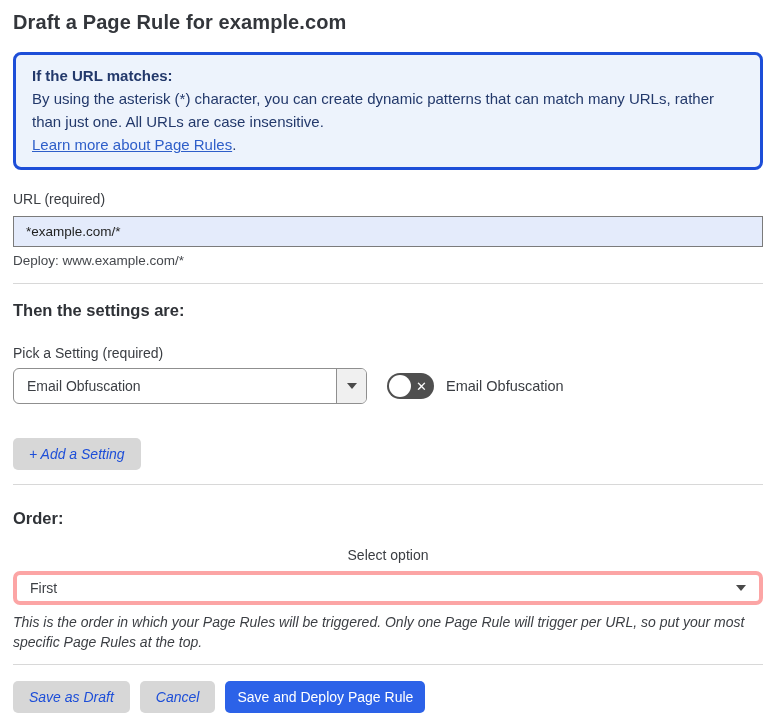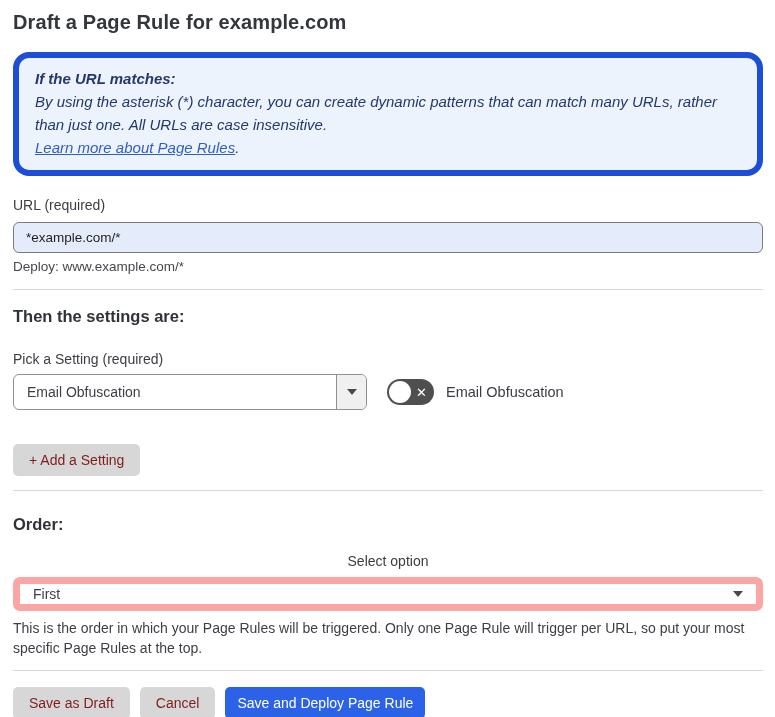--- a/index.html
+++ b/index.html
@@ -16,46 +16,45 @@
     font-size: 20px;
     font-weight: 700;
     color: #33363b;
     line-height: 27px;
     letter-spacing: 0.1px;
   }
 
   .info-box {
     margin-top: 16px;
     background: #edf3fc;
-    border: 6px solid #1d4ed8;
-    border-radius: 16px;
+    border: 3px solid #1d4ed8;
+    border-radius: 8px;
     padding: 9px 16px 11px 16px;
     color: #23396b;
     font-size: 15px;
     line-height: 23px;
-    font-style: italic;
   }
   .info-heading { font-weight: 700; }
   .info-link { color: #2e5ec9; text-decoration: underline; cursor: pointer; }
   .info-period { color: #23396b; }
 
   .field-label {
     font-size: 14px;
     color: #3a3d42;
     line-height: 17px;
   }
   .label-url { margin-top: 21px; }
 
   .url-input {
     margin-top: 8px;
     width: 100%;
     height: 31px;
     background: #e4ebfb;
     border: 1px solid #7b7b7b;
-    border-radius: 6px;
+    border-radius: 0;
     padding: 0 12px;
     font-family: "Liberation Sans", sans-serif;
     font-size: 13.5px;
     color: #1f1f1f;
     outline: none;
   }
 
   .field-hint {
     margin-top: 6px;
     font-size: 13.5px;
@@ -159,46 +158,47 @@
   .btn {
     height: 32px;
     border: none;
     border-radius: 5px;
     font-family: "Liberation Sans", sans-serif;
     font-size: 14px;
     cursor: pointer;
     padding: 0 16px;
     line-height: 32px;
   }
-  .btn.gray { background: #d7d7d7; color: #7f1d1d; }
+  .btn.gray { background: #d7d7d7; color: #1d4ed8; font-style: italic; }
   .btn.primary { background: #2c62e8; color: #ffffff; padding: 0 12px; }
   .add-setting-btn { margin-top: 34px; display: inline-block; }
 
   .order-select {
     margin-top: 7px;
     width: 100%;
     height: 34px;
     background: #ffffff;
-    border: 7px solid #fca5a5;
+    border: 4px solid #fca5a5;
     border-radius: 7px;
     display: flex;
     align-items: center;
     justify-content: space-between;
     padding: 0 13px;
     font-size: 14px;
     color: #3c3f44;
     cursor: pointer;
   }
 
   .help-text {
     margin-top: 7px;
     font-size: 14px;
     color: #3c3f44;
     line-height: 20px;
     max-width: 748px;
+    font-style: italic;
   }
 
   .footer-row {
     margin-top: 16px;
     display: flex;
     align-items: center;
     gap: 10px;
   }
 </style>
 </head>

